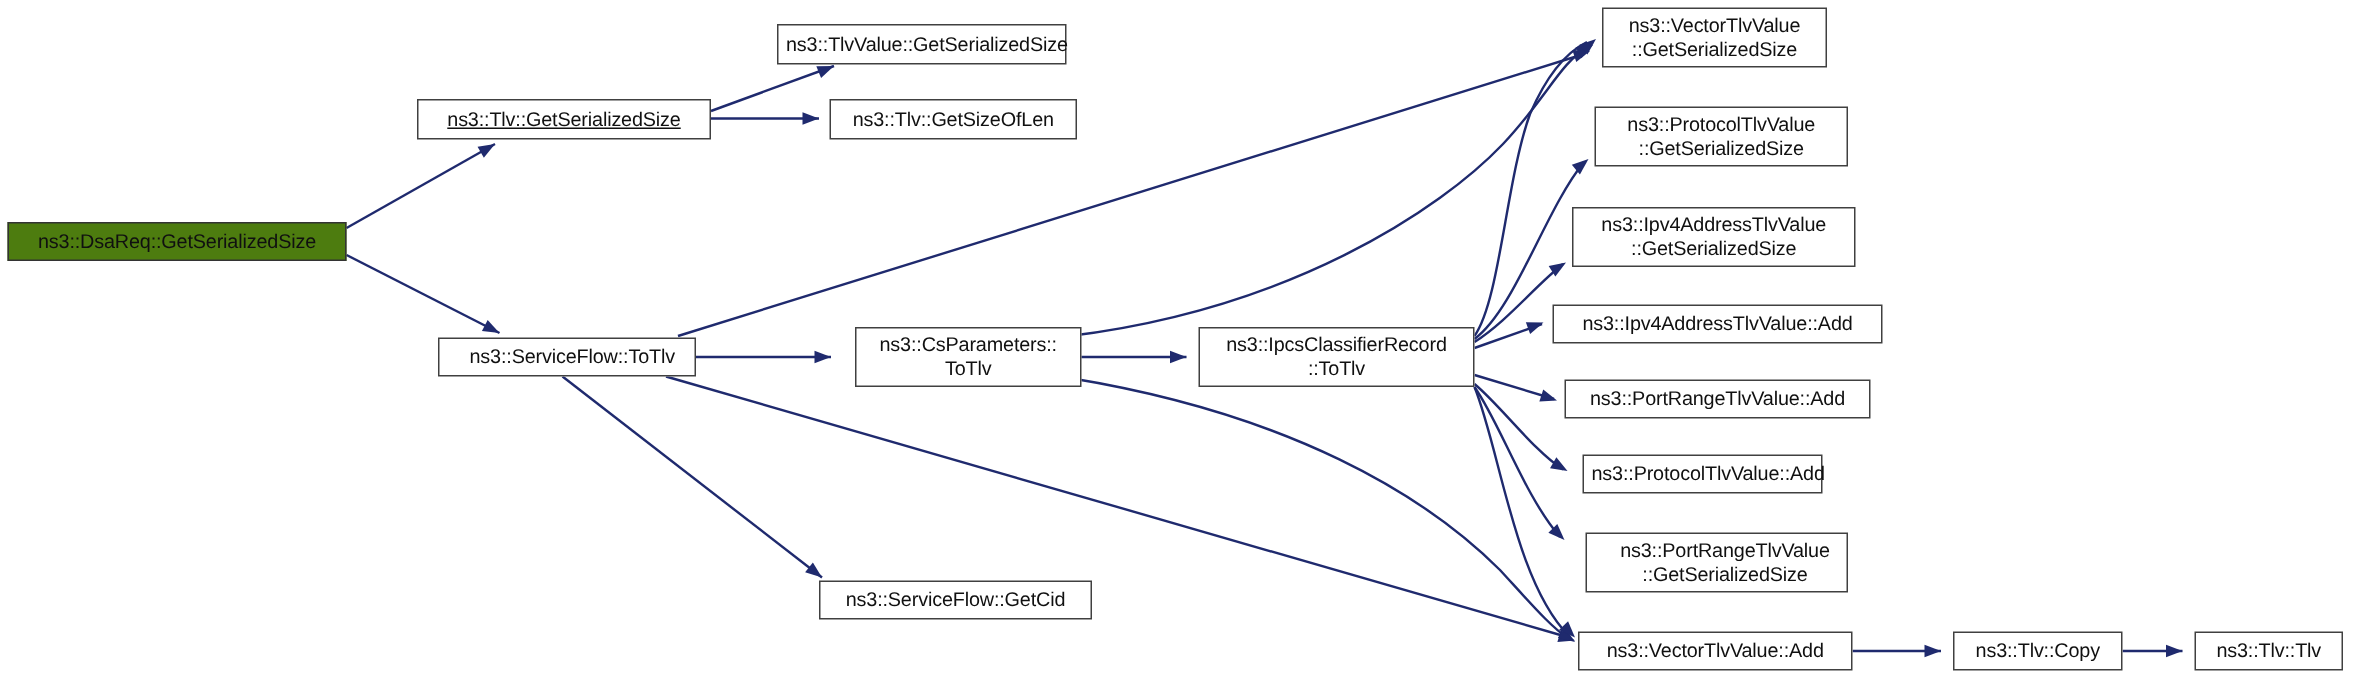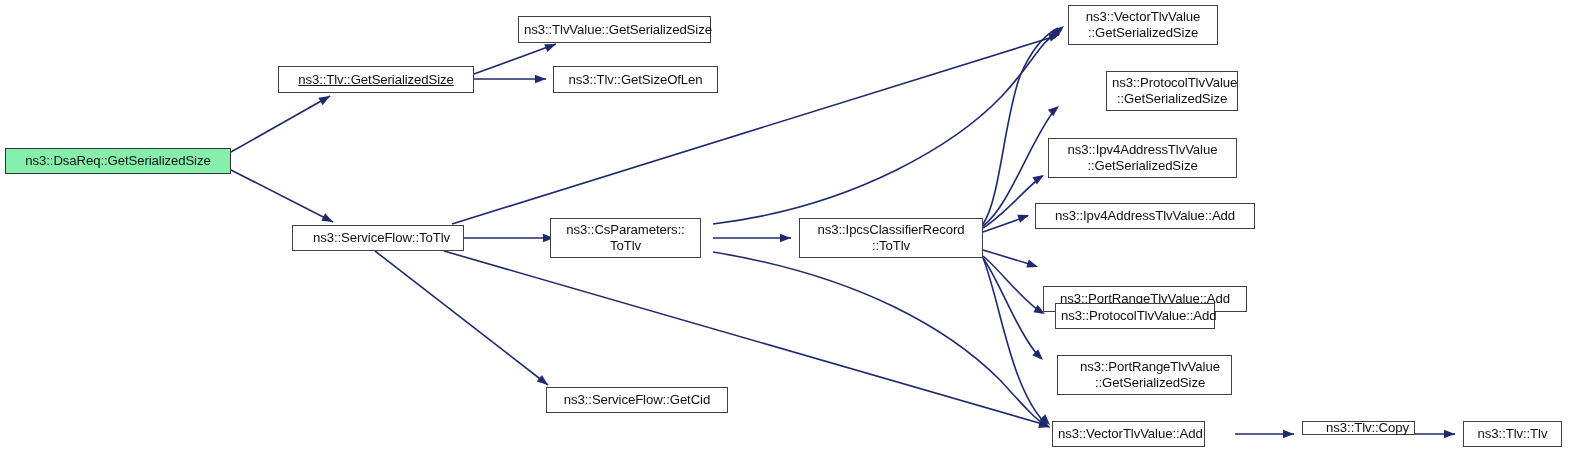--- a/index.html
+++ b/index.html
@@ -41,21 +41,21 @@
     justify-content: center;
     text-align: center;
     color: #101010;
     font-size: 13.2px;
     line-height: 15.6px;
     letter-spacing: -0.1px;
     white-space: pre-line;
     padding: 0 5px;
   }
   .node-box.root {
-    background: #86efac;
+    background: #4d7c0f;
     border-color: #333333;
   }
   .node-label {
     display: block;
     width: 100%;
   }
 </style>
 </head>
 <body>
 
@@ -107,33 +107,33 @@
         <polygon class="edge-head" points="0,0 -11,-4.2 -11,4.2" transform="translate(1294,434) rotate(0)"></polygon>
         <polygon class="edge-head" points="0,0 -11,-4.2 -11,4.2" transform="translate(1455,434) rotate(0)"></polygon>
       </g>
   </svg>
   <div id="nodes-layer">
       <div class="node-box root" style="left: 5px; top: 148px; width: 226px; height: 26px;"><span class="node-label">ns3::DsaReq::GetSerializedSize</span></div>
       <div class="node-box" style="left: 278px; top: 66px; width: 196px; height: 27px; text-decoration: underline;"><span class="node-label">ns3::Tlv::GetSerializedSize</span></div>
       <div class="node-box" style="left: 518px; top: 16px; width: 193px; height: 27px;"><span class="node-label">ns3::TlvValue::GetSerializedSize</span></div>
       <div class="node-box" style="left: 553px; top: 66px; width: 165px; height: 27px;"><span class="node-label">ns3::Tlv::GetSizeOfLen</span></div>
       <div class="node-box" style="left: 292px; top: 225px; width: 172px; height: 26px; padding-left: 12px;"><span class="node-label">ns3::ServiceFlow::ToTlv</span></div>
-      <div class="node-box" style="left: 550px; top: 218px; width: 151px; height: 40px;"><span class="node-label">ns3::CsParameters::
+      <div class="node-box" style="left: 570px; top: 218px; width: 151px; height: 40px;"><span class="node-label">ns3::CsParameters::
 ToTlv</span></div>
       <div class="node-box" style="left: 799px; top: 218px; width: 184px; height: 40px;"><span class="node-label">ns3::IpcsClassifierRecord
 ::ToTlv</span></div>
       <div class="node-box" style="left: 546px; top: 387px; width: 182px; height: 26px;"><span class="node-label">ns3::ServiceFlow::GetCid</span></div>
       <div class="node-box" style="left: 1068px; top: 5px; width: 150px; height: 40px;"><span class="node-label">ns3::VectorTlvValue
 ::GetSerializedSize</span></div>
-      <div class="node-box" style="left: 1106px; top: 71px; width: 132px; height: 40px;"><span class="node-label">ns3::ProtocolTlvValue
+      <div class="node-box" style="left: 1063px; top: 71px; width: 169px; height: 40px;"><span class="node-label">ns3::ProtocolTlvValue
 ::GetSerializedSize</span></div>
       <div class="node-box" style="left: 1048px; top: 138px; width: 189px; height: 40px;"><span class="node-label">ns3::Ipv4AddressTlvValue
 ::GetSerializedSize</span></div>
       <div class="node-box" style="left: 1035px; top: 203px; width: 220px; height: 26px;"><span class="node-label">ns3::Ipv4AddressTlvValue::Add</span></div>
-      <div class="node-box" style="left: 1043px; top: 253px; width: 204px; height: 26px; margin-top: 33px;"><span class="node-label">ns3::PortRangeTlvValue::Add</span></div>
+      <div class="node-box" style="left: 1043px; top: 253px; width: 204px; height: 26px;"><span class="node-label">ns3::PortRangeTlvValue::Add</span></div>
       <div class="node-box" style="left: 1055px; top: 303px; width: 160px; height: 26px;"><span class="node-label">ns3::ProtocolTlvValue::Add</span></div>
       <div class="node-box" style="left: 1057px; top: 355px; width: 175px; height: 40px; padding-left: 16px;"><span class="node-label">ns3::PortRangeTlvValue
 ::GetSerializedSize</span></div>
-      <div class="node-box" style="left: 1052px; top: 421px; width: 153px; height: 26px;"><span class="node-label">ns3::VectorTlvValue::Add</span></div>
-      <div class="node-box" style="left: 1302px; top: 421px; width: 113px; height: 14px; text-align: right;"><span class="node-label">ns3::Tlv::Copy</span></div>
+      <div class="node-box" style="left: 1052px; top: 421px; width: 183px; height: 26px;"><span class="node-label">ns3::VectorTlvValue::Add</span></div>
+      <div class="node-box" style="left: 1302px; top: 421px; width: 113px; height: 26px;"><span class="node-label">ns3::Tlv::Copy</span></div>
       <div class="node-box" style="left: 1463px; top: 421px; width: 99px; height: 26px;"><span class="node-label">ns3::Tlv::Tlv</span></div>
     </div>
 </div>
 
 </body></html>

